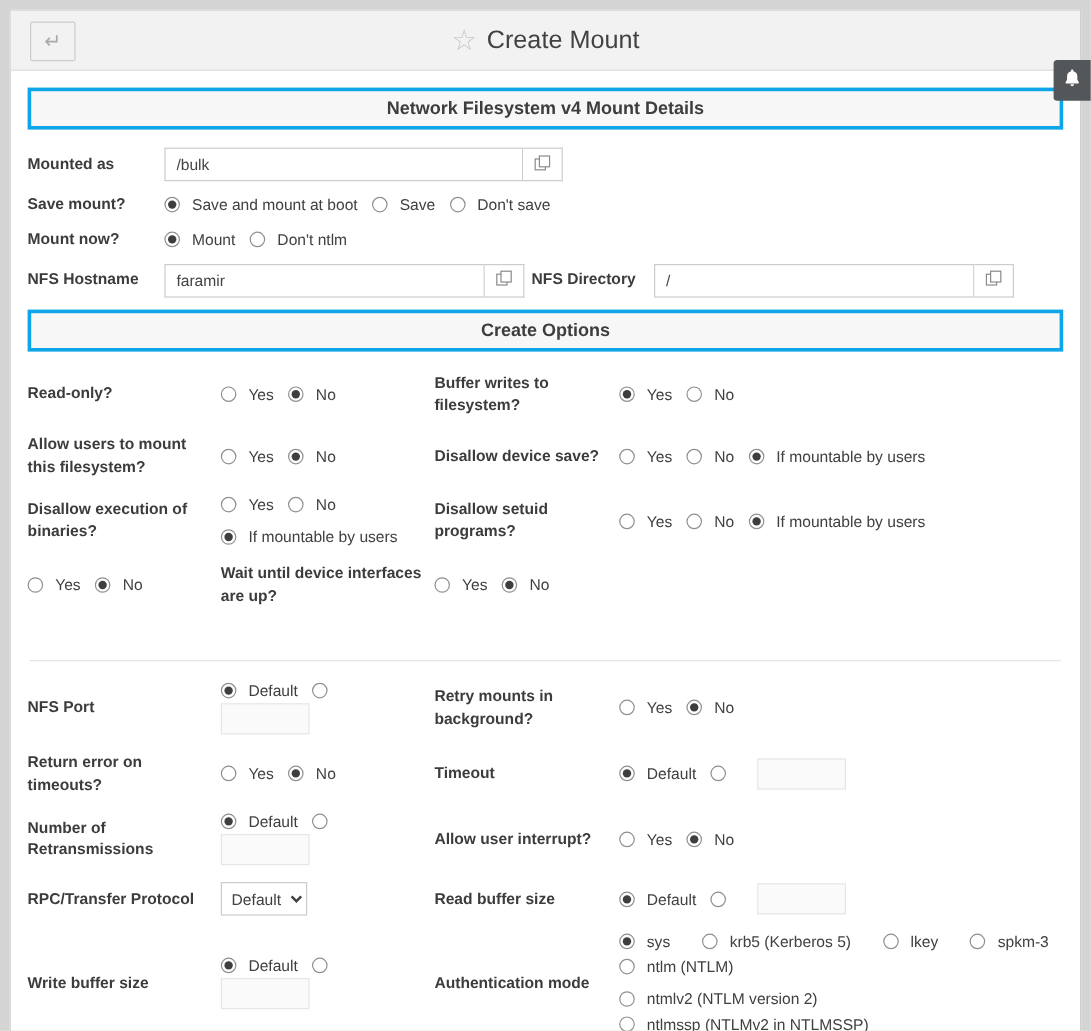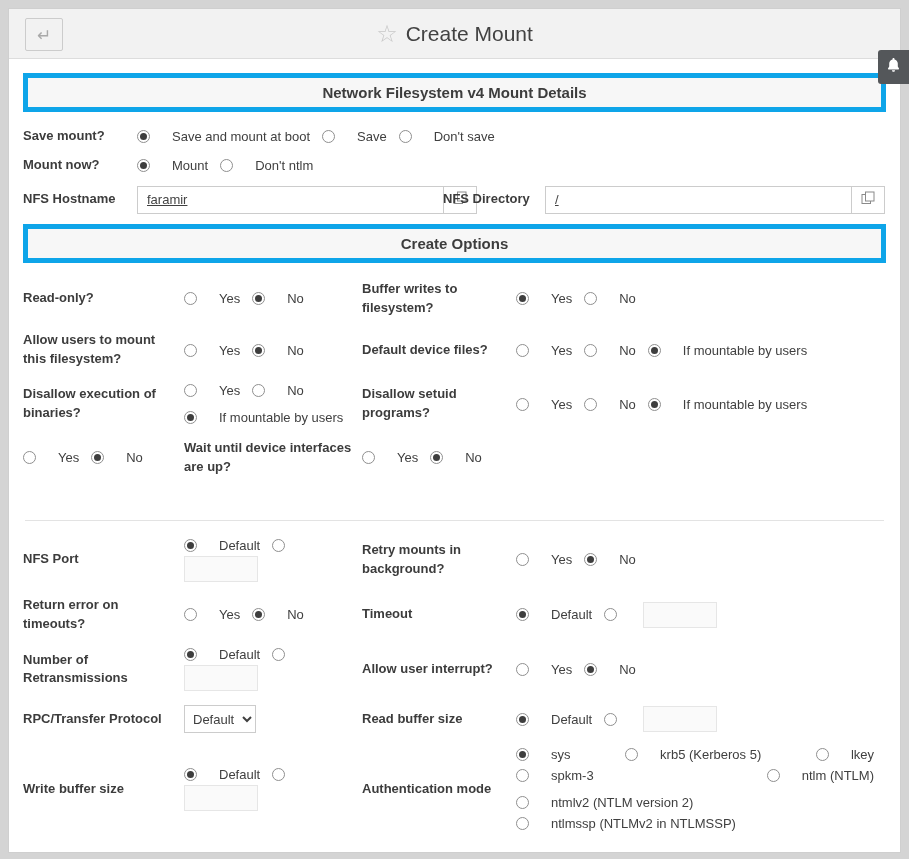--- a/index.html
+++ b/index.html
@@ -53,33 +53,33 @@
     width:31px; height:34px;
     background:#54575a;
     border-radius:3px 0 0 3px;
     display:flex; align-items:center; justify-content:center;
     cursor:pointer;
     z-index:5;
   }
   .content { padding:14px; }
   .section-bar {
     background:#f7f7f7;
-    border:5px solid #0ea5e9;
+    border:3px solid #0ea5e9;
     text-align:center;
     padding:6px 0;
     font-size:15px;
     font-weight:bold;
     color:#3d3d3d;
     margin-bottom:10px;
   }
   .lbl { font-weight:bold; font-size:13px; color:#3c3c3c; line-height:1.45; }
   .d-row { display:grid; grid-template-columns:108px 1fr; column-gap:6px; align-items:center; padding:5px 0; }
   .d-row4 { display:grid; grid-template-columns:108px 300px 96px 300px; column-gap:6px; align-items:center; padding:6px 0 10px; }
   .input-group { display:flex; width:332px; }
-  .input-group.grow { width:340px;text-decoration:underline; }
+  .input-group.grow { width:300px; }
   .text-input {
     flex:1;
     height:28px;
     border:1px solid #ccc;
     padding:2px 9px;
     font-size:13px;
     color:#444;
     font-family:"Liberation Sans", sans-serif;
     min-width:0;
   }
@@ -100,21 +100,21 @@
     border-radius:50%;
     background:#fff;
     position:relative;
     display:inline-block;
     flex:0 0 auto;
   }
   .radio.checked::after {
     content:""; position:absolute; left:2px; top:2px; right:2px; bottom:2px;
     background:#3e3e3e; border-radius:50%;
   }
-  .radio-label { margin-left:22px; font-size:13px; color:#404040; white-space:nowrap; }
+  .radio-label { margin-left:10px; font-size:13px; color:#404040; white-space:nowrap; }
   .br { flex-basis:100%; height:0; }
   .opt-row {
     display:grid;
     grid-template-columns:155px 172px 148px 1fr;
     column-gap:6px;
     align-items:center;
     padding:7px 0;
   }
   .stack { display:flex; flex-direction:column; align-items:flex-start; gap:3px; }
   .inline-ctl { display:flex; align-items:center; gap:14px; }
@@ -146,20 +146,34 @@
     <div class="page-title">
       <span class="star-icon">☆</span>
       <span>Create Mount</span>
     </div>
   </div>
 
   <div class="content">
 
     <div class="section-bar">Network Filesystem v4 Mount Details</div>
 
+    <div class="d-row">
+      <div class="lbl">Mounted as</div>
+      <div class="input-group">
+        <input class="text-input" value="/bulk" style="">
+        <button class="chooser-btn">
+          <span>
+            <svg width="14" height="14" viewBox="0 0 14 14">
+                <rect x="1" y="3.5" width="8.5" height="9" fill="#fff" stroke="#8a8a8a"></rect>
+                <rect x="4.5" y="1" width="8.5" height="9" fill="#fff" stroke="#8a8a8a"></rect>
+              </svg>
+          </span>
+        </button>
+      </div>
+    </div>
 
     <div class="d-row">
       <div class="lbl">Save mount?</div>
       <div class="radio-group">
           <span class="radio-item">
             <span class="radio checked"></span>
             <span class="radio-label">Save and mount at boot</span>
           </span>
           <span class="radio-item">
             <span class="radio"></span>
@@ -245,21 +259,21 @@
       <div class="radio-group">
           <span class="radio-item">
             <span class="radio"></span>
             <span class="radio-label">Yes</span>
           </span>
           <span class="radio-item">
             <span class="radio checked"></span>
             <span class="radio-label">No</span>
           </span>
         </div>
-      <div class="lbl">Default device files?</div>
+      <div class="lbl">Disallow device save?</div>
       <div class="radio-group">
           <span class="radio-item">
             <span class="radio"></span>
             <span class="radio-label">Yes</span>
           </span>
           <span class="radio-item">
             <span class="radio"></span>
             <span class="radio-label">No</span>
           </span>
           <span class="radio-item">

